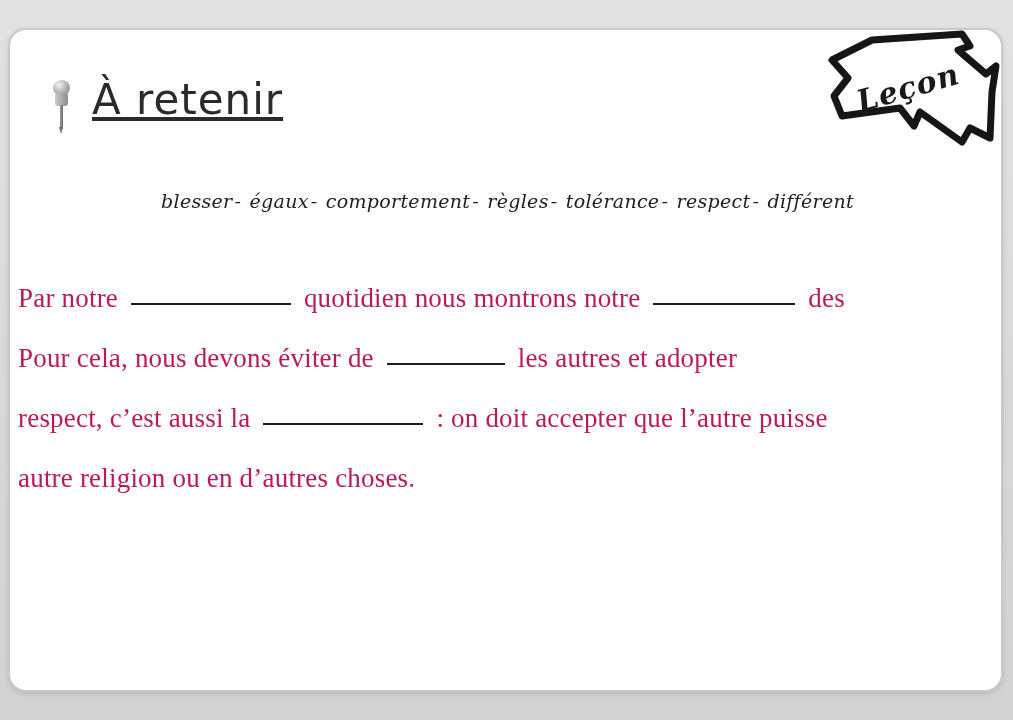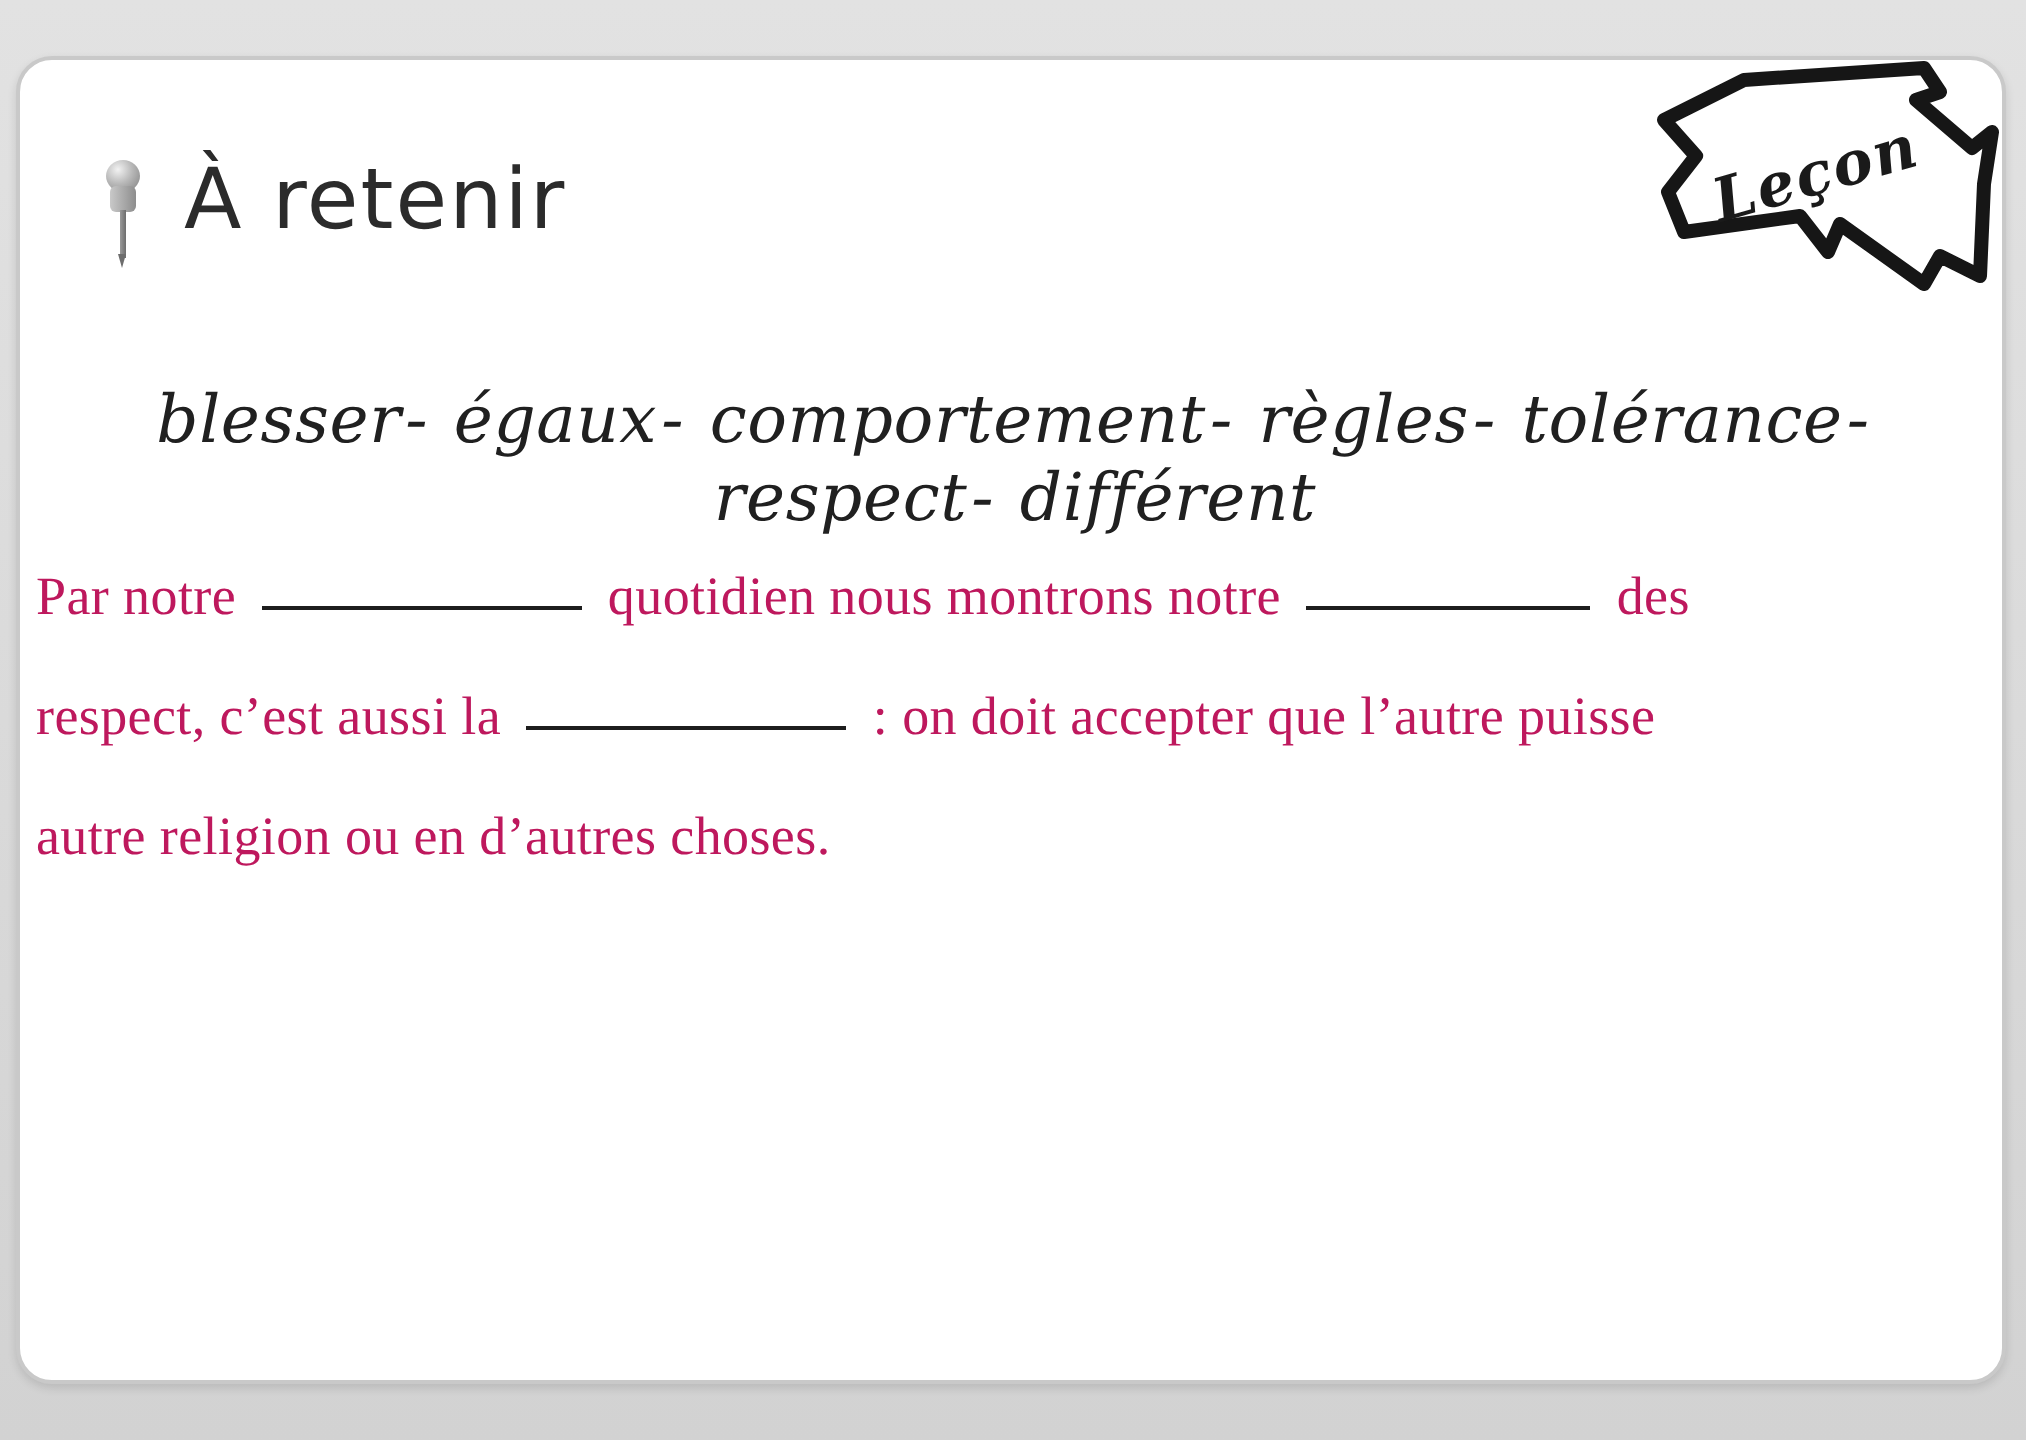--- a/index.html
+++ b/index.html
@@ -84,20 +84,21 @@
   .title {
     position: absolute;
     left: 82px;
     top: 45px;
     font-family: "DejaVu Sans", sans-serif;
     font-size: 42px;
     font-weight: 400;
     letter-spacing: 1px;
     color: #2b2b2b;
     white-space: nowrap;
+    text-decoration: underline;
   }
 
   
   .badge {
     position: absolute;
     left: 800px;
     top: 0px;
     width: 190px;
     height: 135px;
   }
@@ -119,21 +120,21 @@
 
   
   .wordbank {
     position: absolute;
     left: 0;
     top: 160px;
     width: 995px;
     text-align: center;
     font-family: "DejaVu Serif", serif;
     font-style: italic;
-    font-size: 33px;
+    font-size: 19px;
     color: #202020;
     letter-spacing: 0.3px;
   }
   .wordbank .sep { padding: 0 2px; }
 
   
   .body-text {
     position: absolute;
     left: 8px;
     top: 238px;
@@ -185,18 +186,19 @@
       <span>égaux</span><span class="sep">-</span>
       <span>comportement</span><span class="sep">-</span>
       <span>règles</span><span class="sep">-</span>
       <span>tolérance</span><span class="sep">-</span>
       <span>respect</span><span class="sep">-</span>
       <span>différent</span>
     </div>
 
     <div class="body-text" id="exercise-body">
         <div class="line"><span>Par notre </span><span class="blank b-xl"></span><span> quotidien nous montrons notre </span><span class="blank b-lg"></span><span> des </span></div>
+        <div class="line"><span>Pour cela, nous devons éviter de </span><span class="blank b-md"></span><span> les autres et adopter </span></div>
         <div class="line"><span>respect, c’est aussi la </span><span class="blank b-xl"></span><span> : on doit accepter que l’autre puisse </span></div>
         <div class="line"><span>autre religion ou en d’autres choses. </span></div>
       </div>
 
   </div>
 </div>
 
 </body></html>

